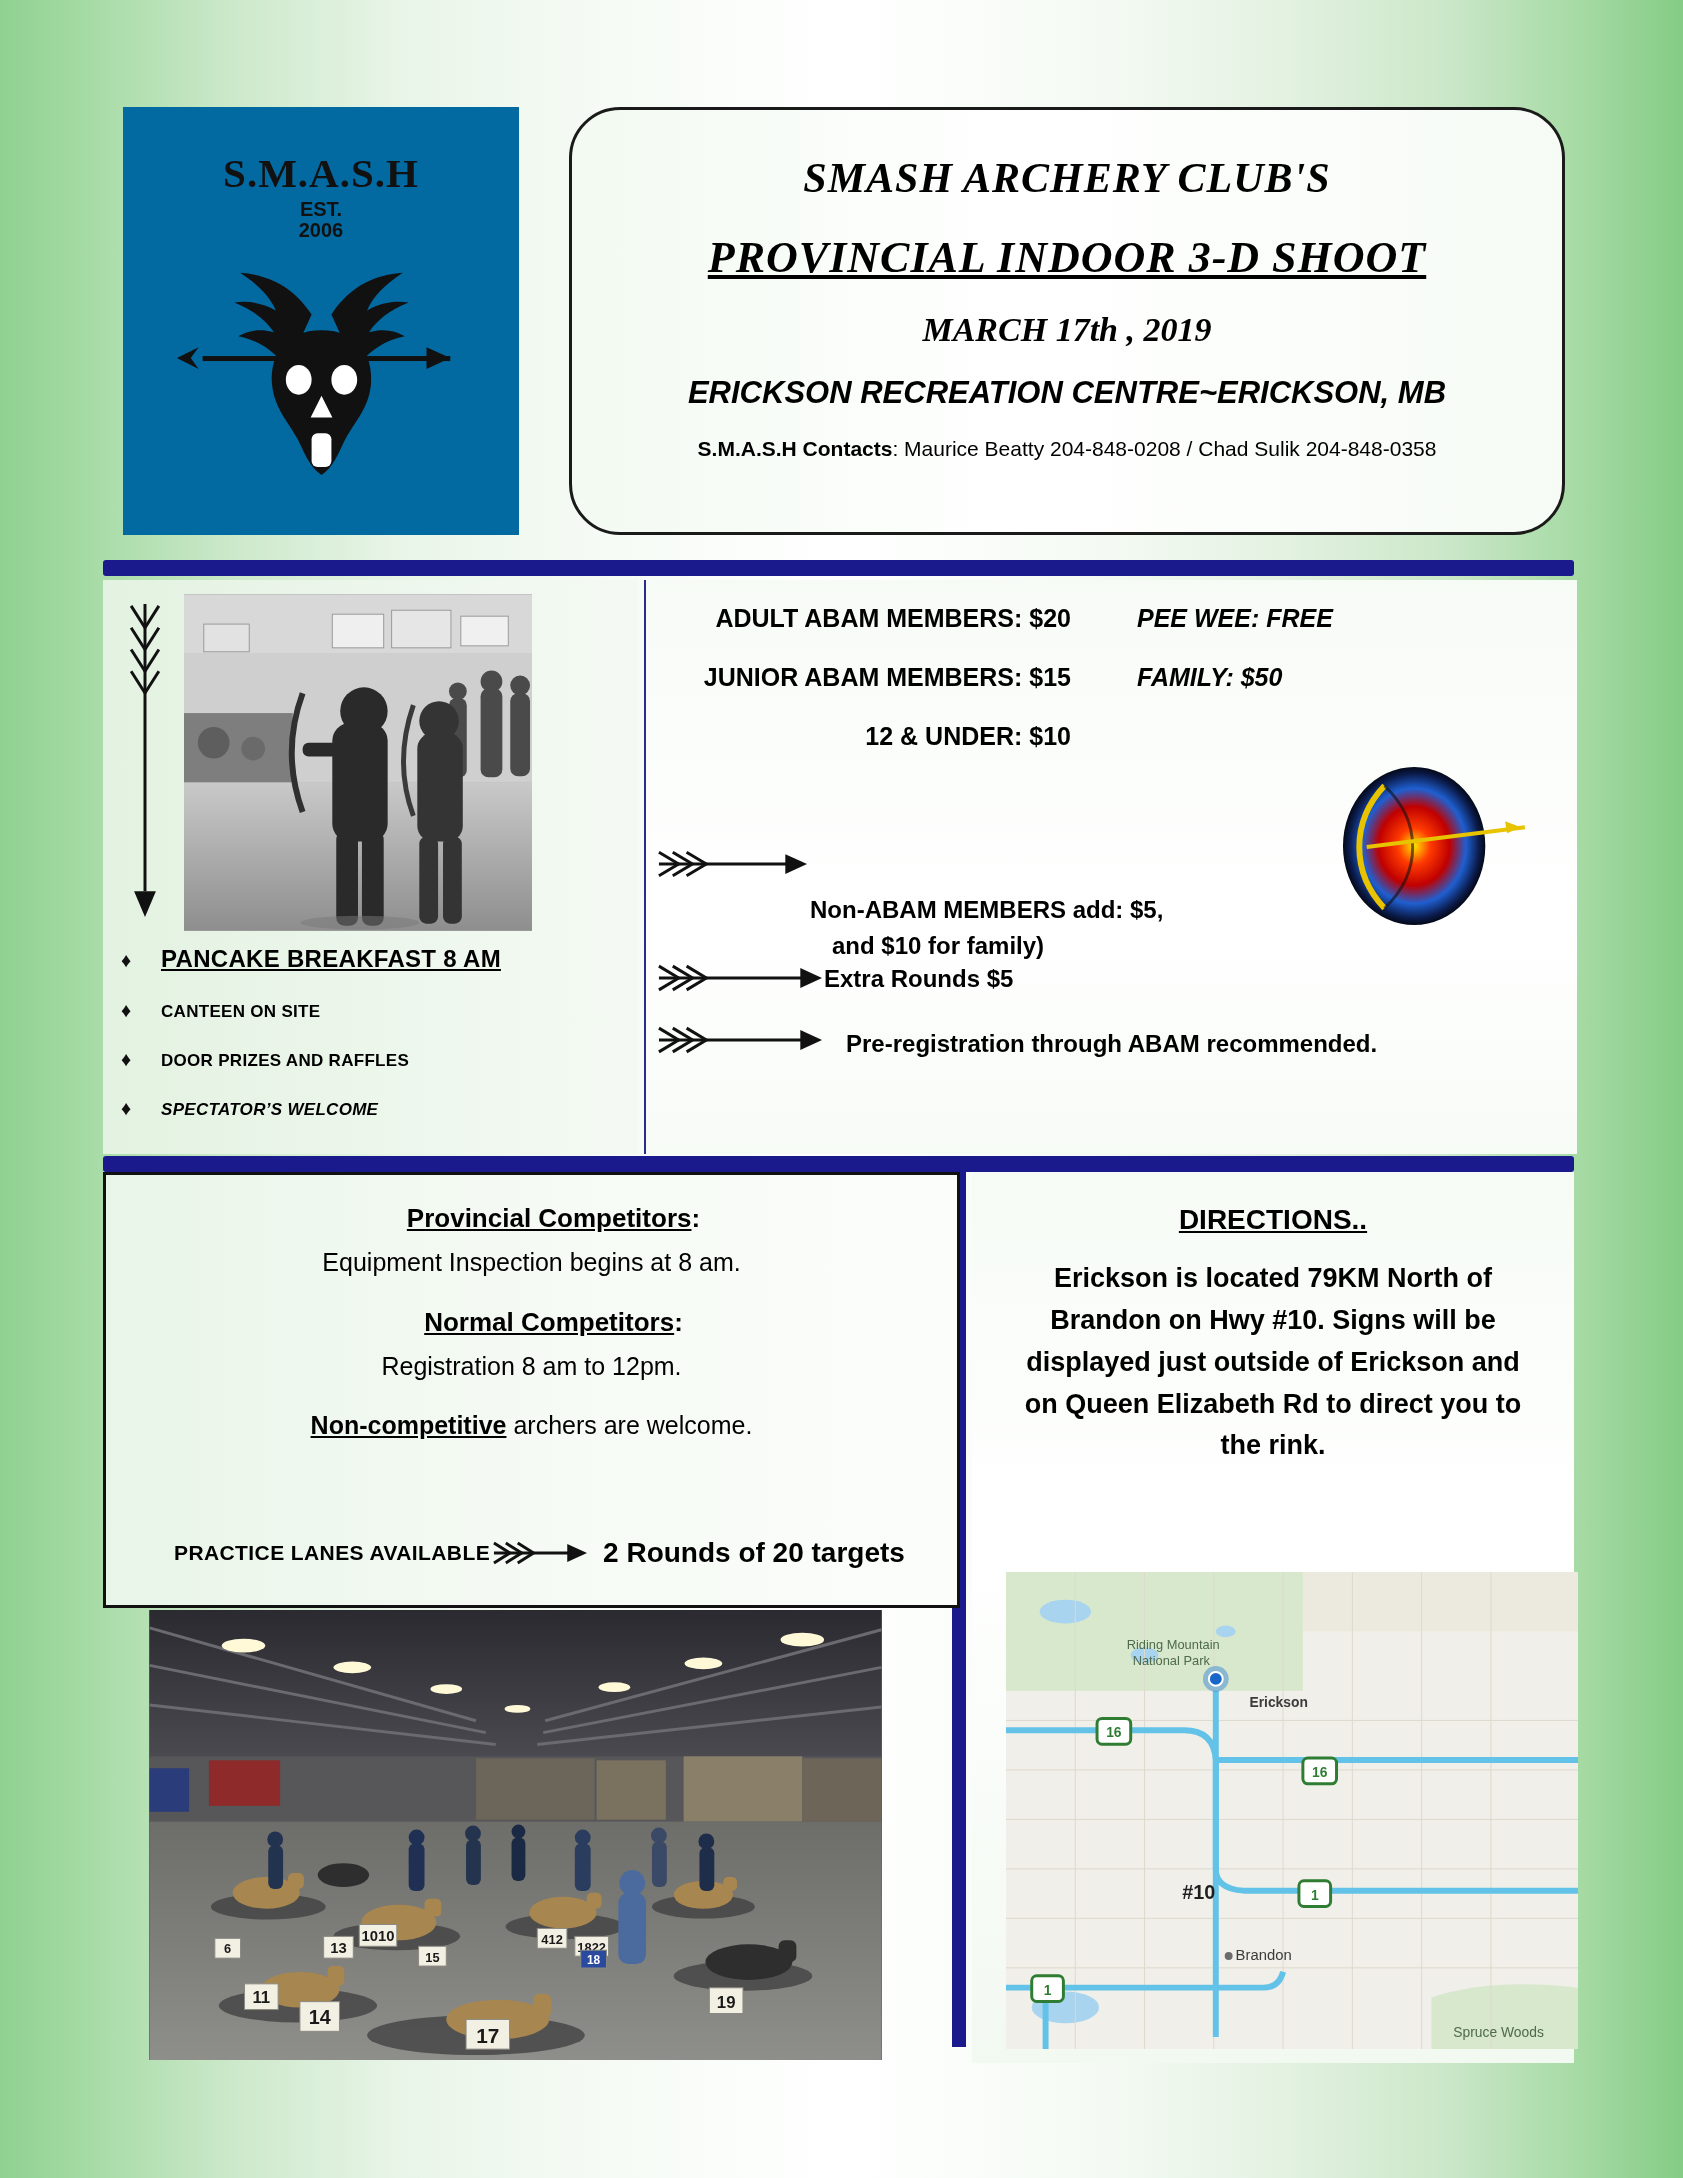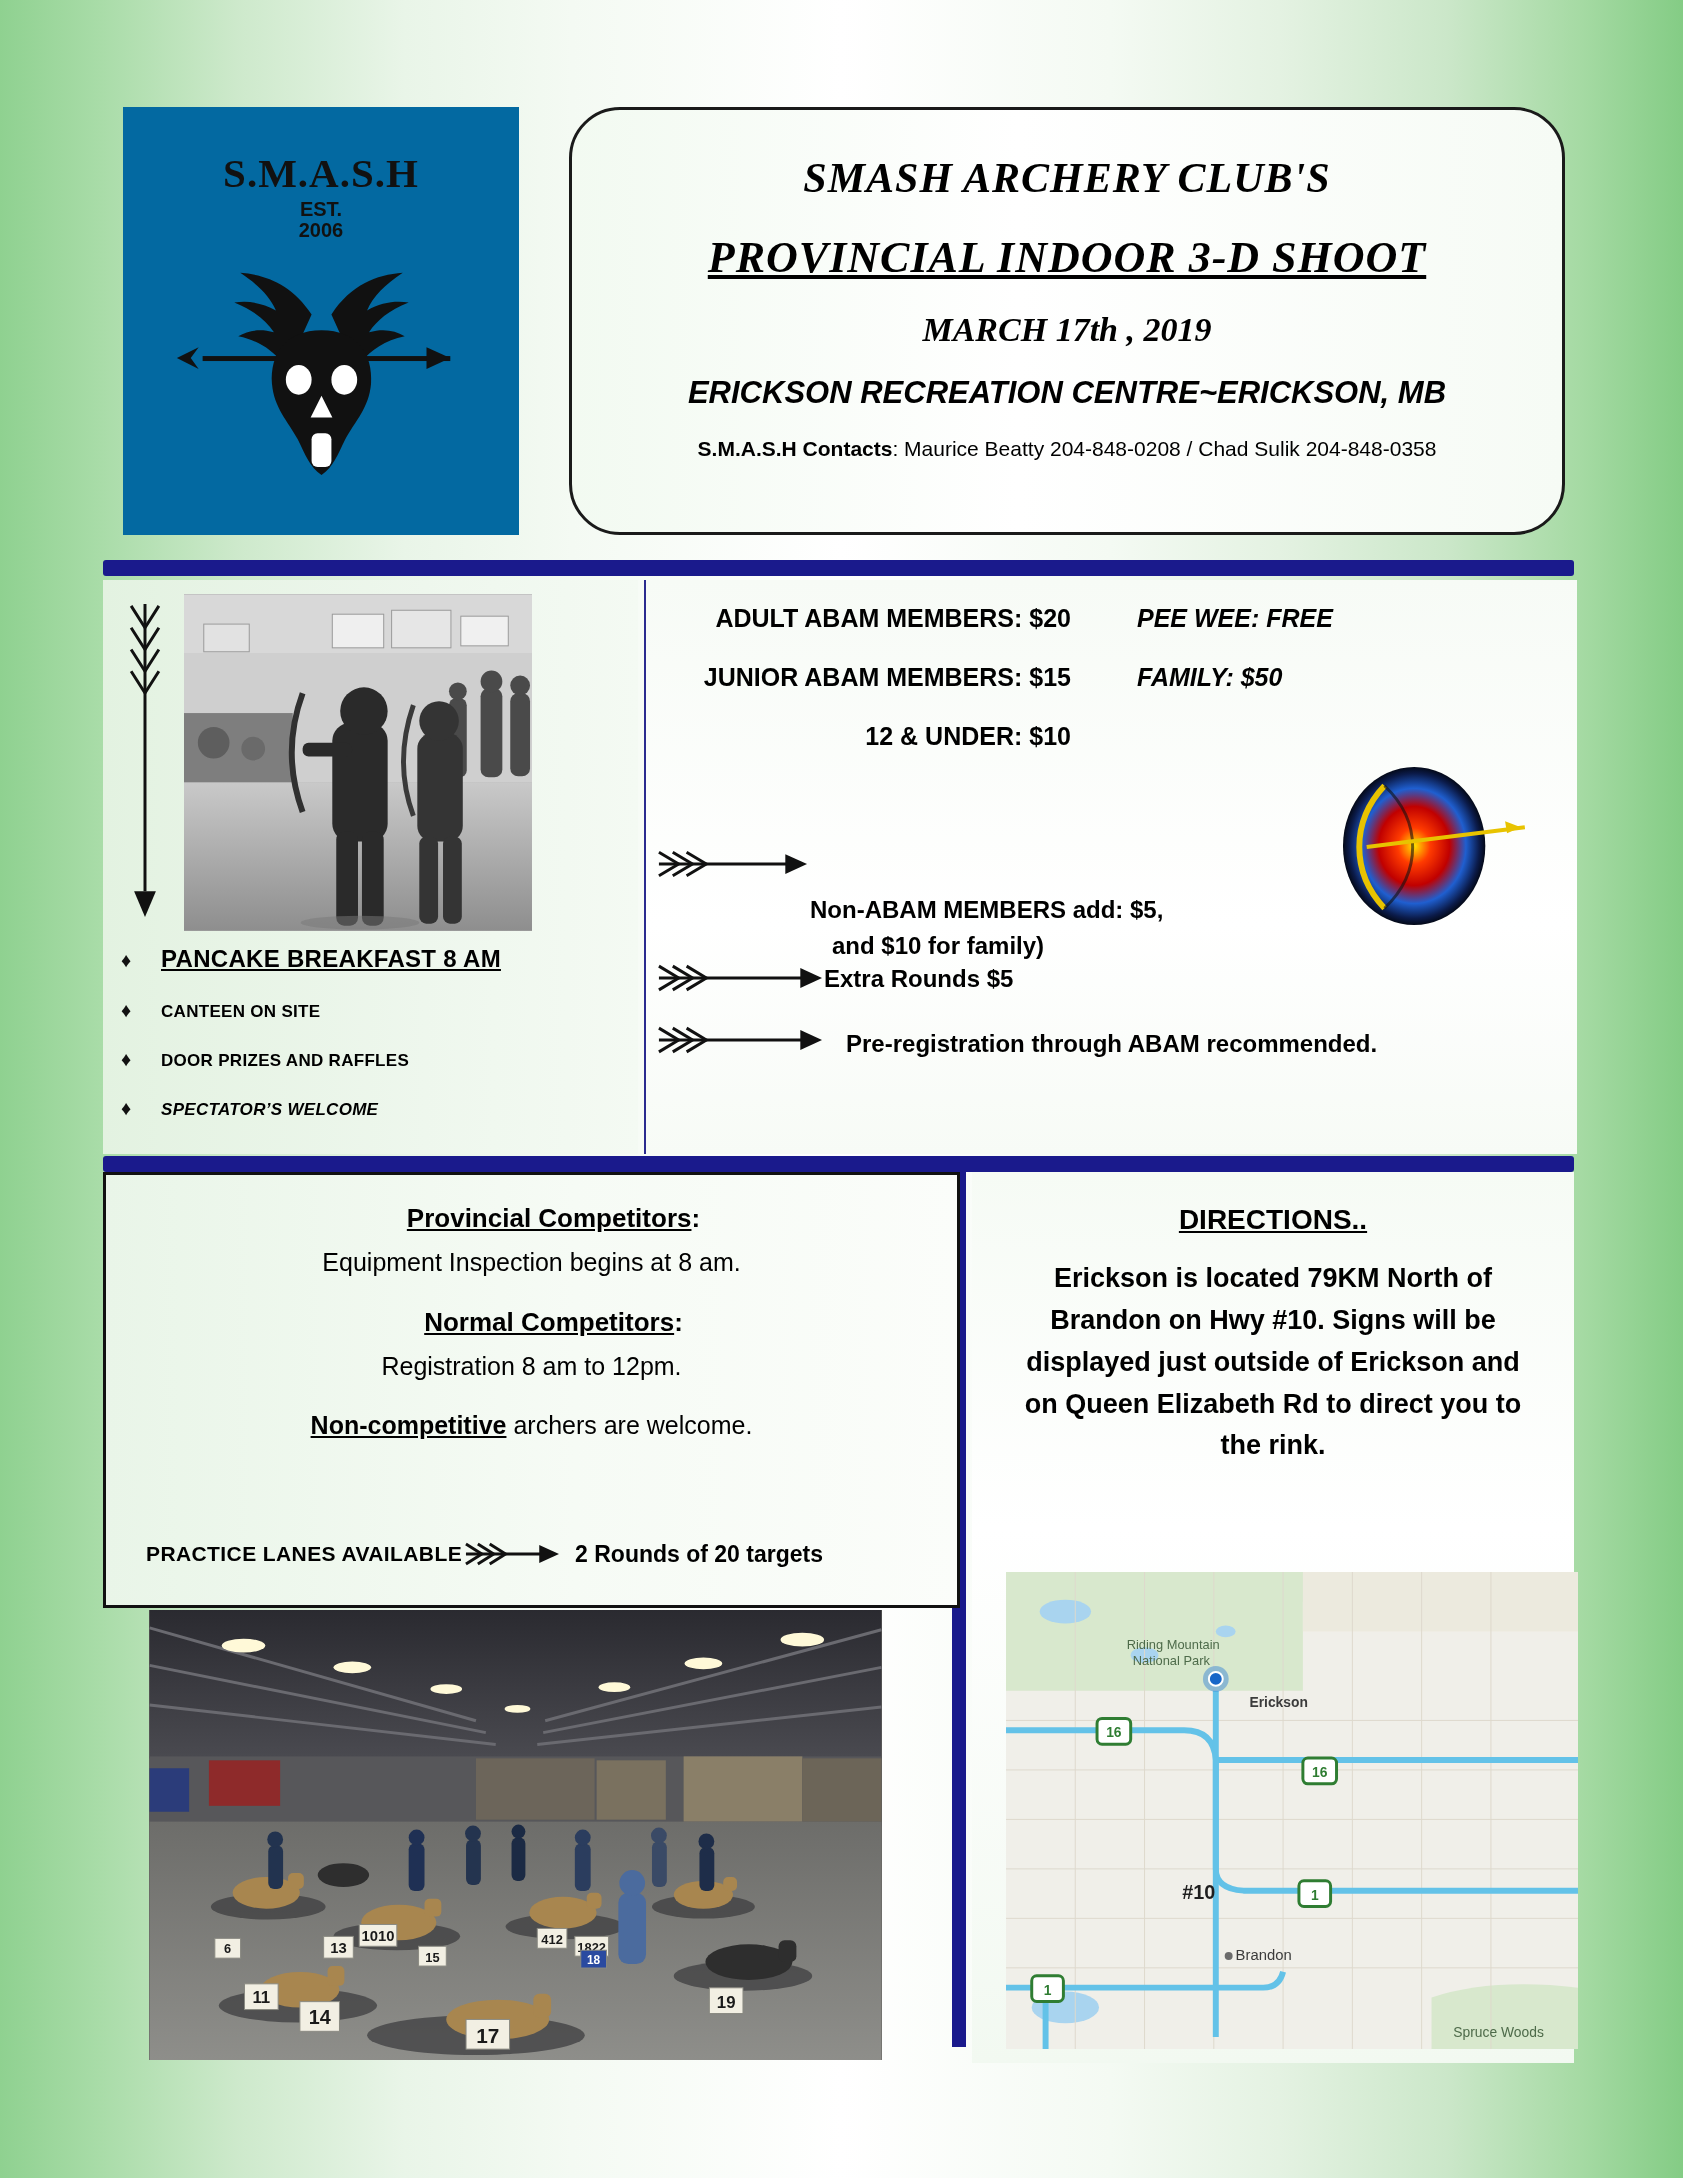--- a/index.html
+++ b/index.html
@@ -229,22 +229,22 @@
   .c-p { font-size: 25px; margin-top: 14px; }
   .c-sp { margin-top: 30px; }
   .practice-row {
     position: absolute;
     left: 40px;
     bottom: 36px;
     width: 792px;
     display: flex;
     align-items: center;
   }
-  .practice-label { font-size: 21px; font-weight: bold; letter-spacing: 0.4px;}
-  .practice-val { font-size: 23px; font-weight: bold; margin-left: 14px;}
+  .practice-label { font-size: 21px; font-weight: bold; letter-spacing: 0.4px; margin-left: 28px;}
+  .practice-val { font-size: 28px; font-weight: bold; margin-left: 14px;}
 
   .comp-side {
     position: absolute;
     left: 952px;
     top: 1156px;
     width: 14px;
     height: 891px;
     background: #1a1a8c;
   }
 

